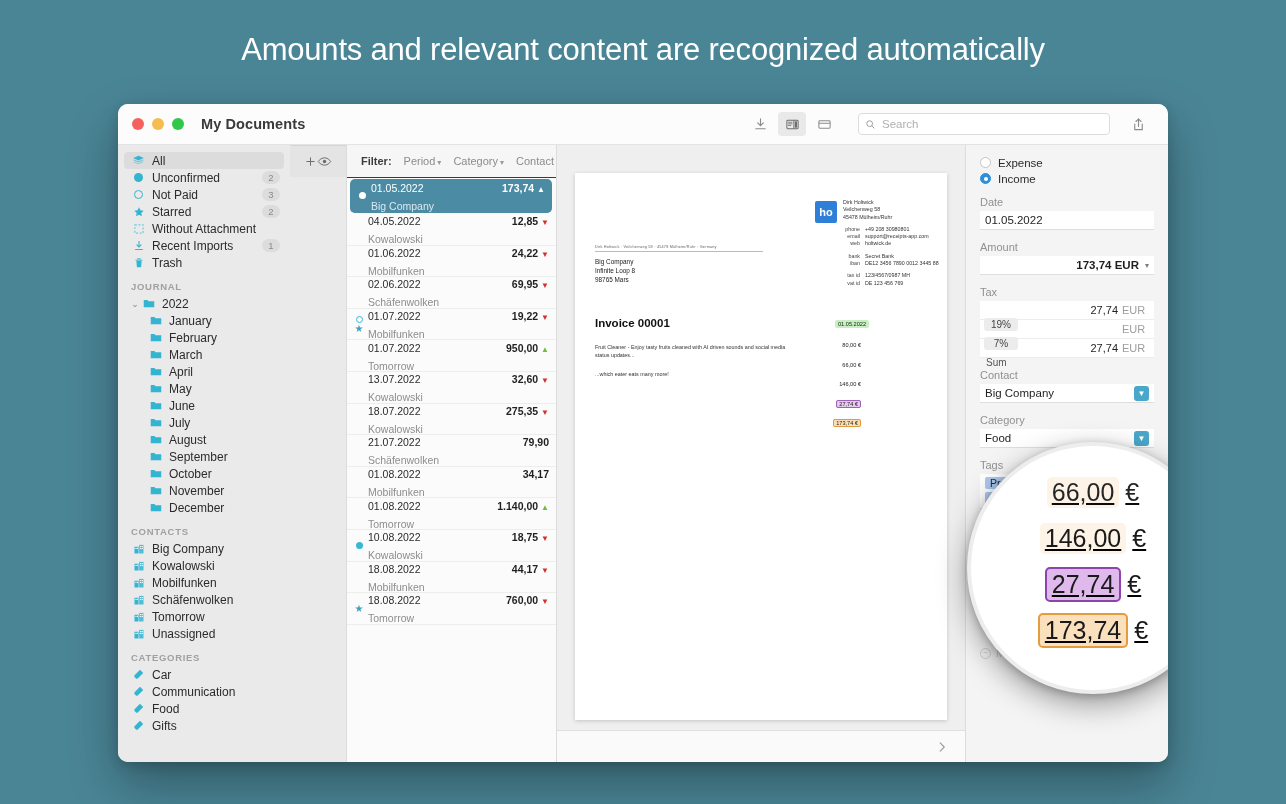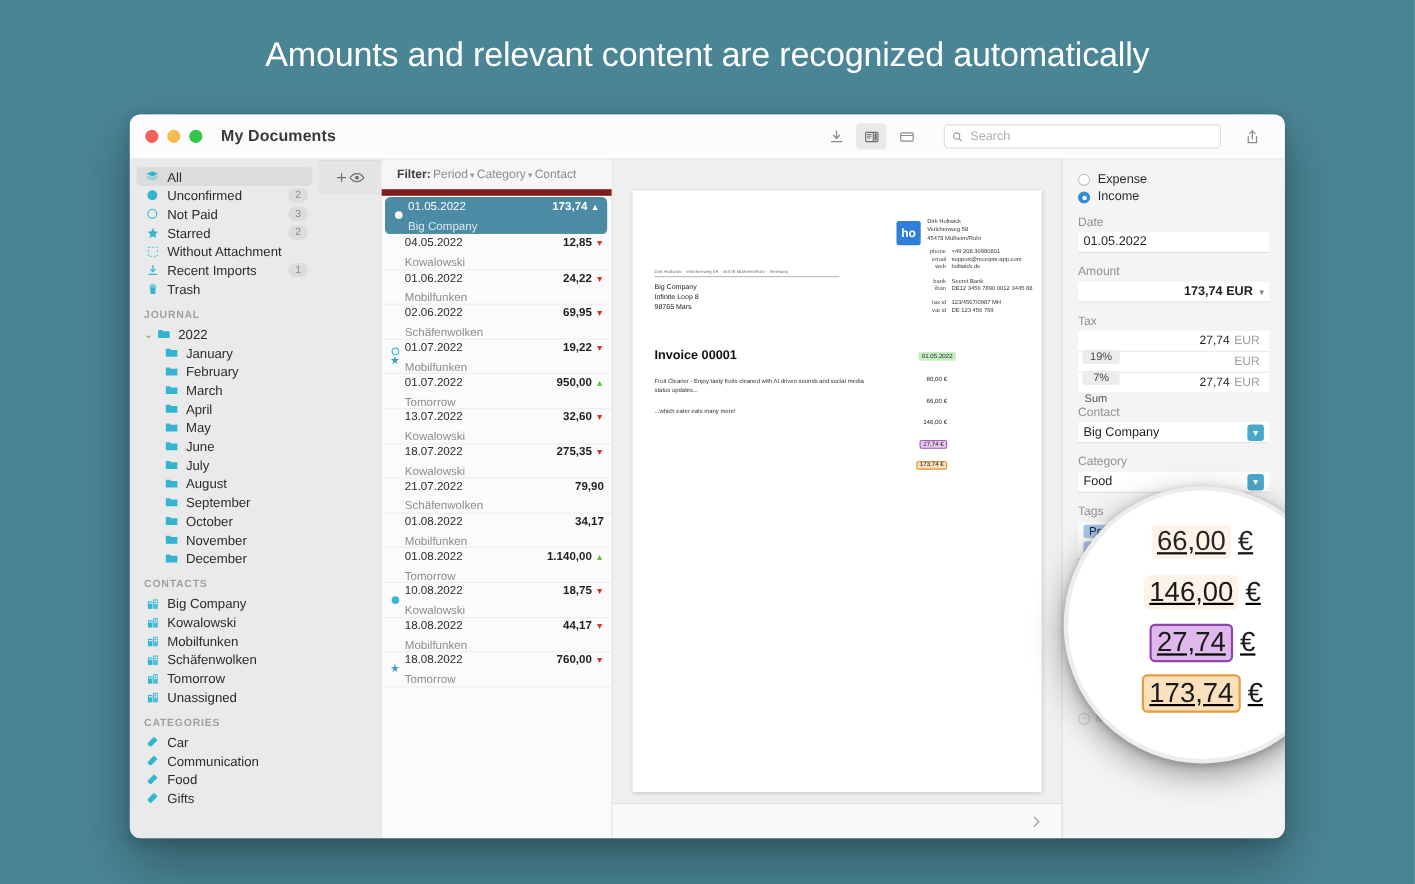--- a/index.html
+++ b/index.html
@@ -130,23 +130,23 @@
   
   .listcol {
     width: 210px; flex: none;
     display: flex; flex-direction: column;
     background: #fbfbfb;
     border-right: 1px solid #dcdcdc;
   }
   .filterbar {
     height: 33px; flex: none;
     background: #f6f6f6;
-    border-bottom: 6px solid #7f1d1d;
+    border-bottom: 1px solid #7f1d1d;
     display: flex; align-items: center;
-    padding-left: 14px; gap: 2px;
+    padding-left: 14px; gap: 12px;
     white-space: nowrap;
     overflow: hidden;
   }
   .filterbar .flabel { font-size: 11px; font-weight: 700; color: #3d3d3d; }
   .fitem { font-size: 11px; color: #8c8c8c; }
   .fitem .car { font-size: 8px; margin-left: 2px; color: #9a9a9a; }
   .listwrap { flex: 1; overflow: hidden; position: relative; }
   .lrow {
     height: 31.6px;
     display: flex; align-items: center;
@@ -287,21 +287,21 @@
   .lz-row.clip { margin-top: -14px; opacity: 0.95; }
 
   
   .inspector {
     width: 203px; flex: none;
     background: #f4f4f4;
     border-left: 1px solid #dcdcdc;
     display: flex; flex-direction: column;
   }
   .insp-scroll { flex: 1; padding: 12px 14px 0 14px; overflow: hidden; }
-  .radio-row { display: flex; align-items: flex-end; margin-bottom: 4px; }
+  .radio-row { display: flex; align-items: flex-start; margin-bottom: 4px; }
   .radio {
     width: 11px; height: 11px; border-radius: 50%;
     border: 1px solid #c3c3c3; background: #fff; flex: none;
     display: flex; align-items: center; justify-content: center;
   }
   .radio.on { background: #2e8fd8; border-color: #2e8fd8; }
   .radio.on::after { content: ""; width: 4px; height: 4px; border-radius: 50%; background: #fff; }
   .radio-lbl { font-size: 11.5px; color: #2b2b2b; margin-left: 7px; }
   .fld-lbl {
     font-size: 11px; color: #919191;

